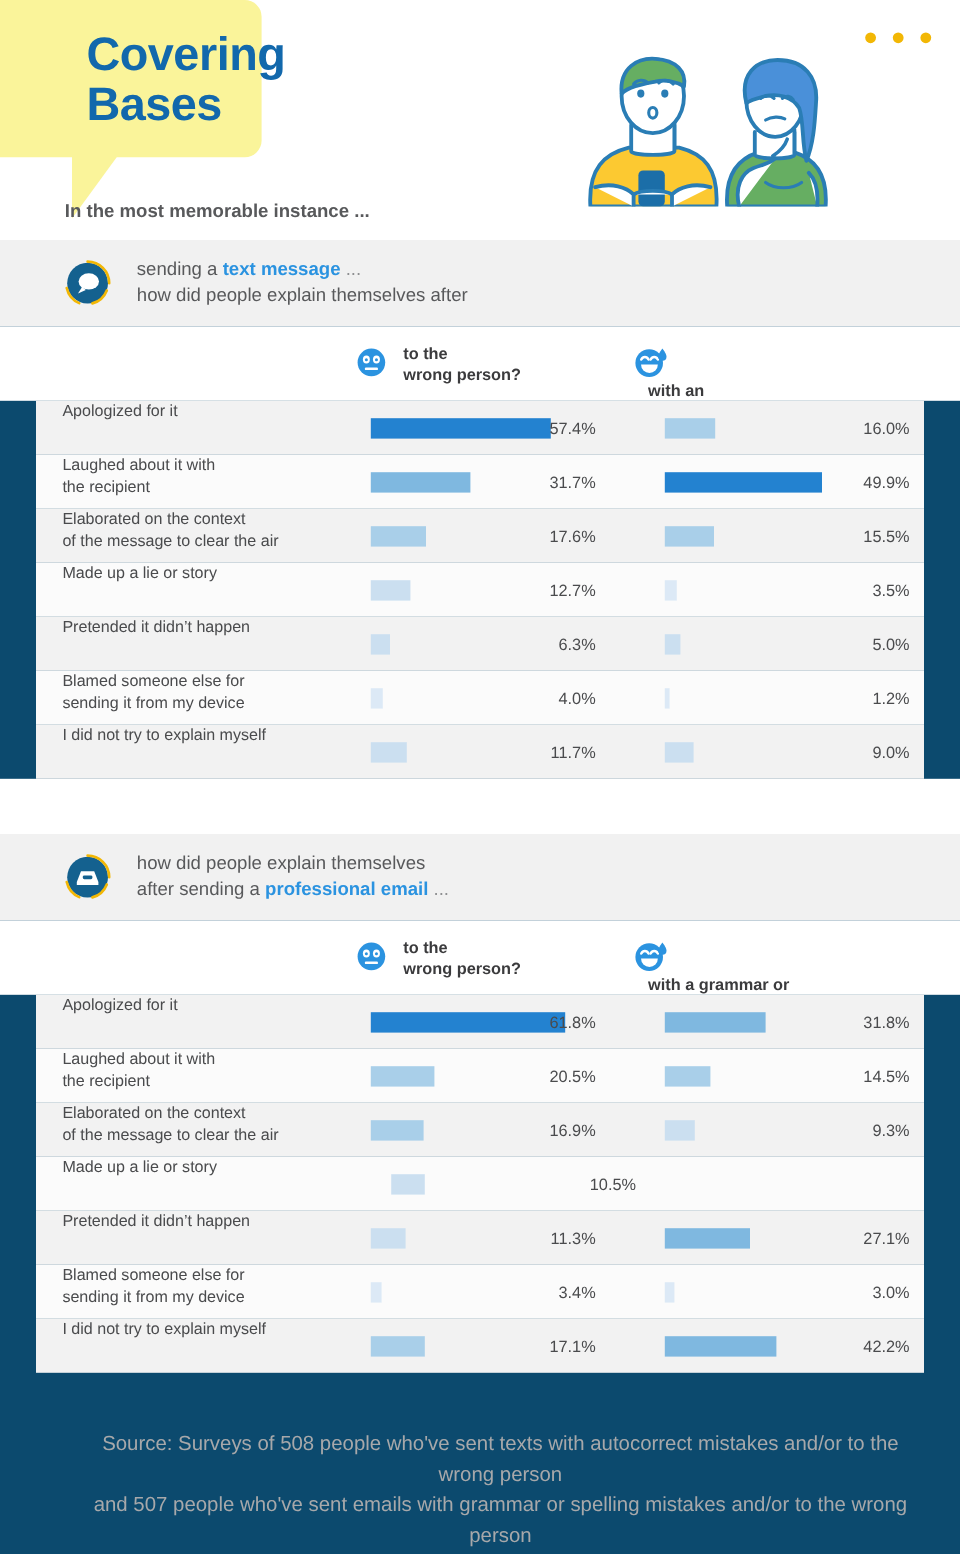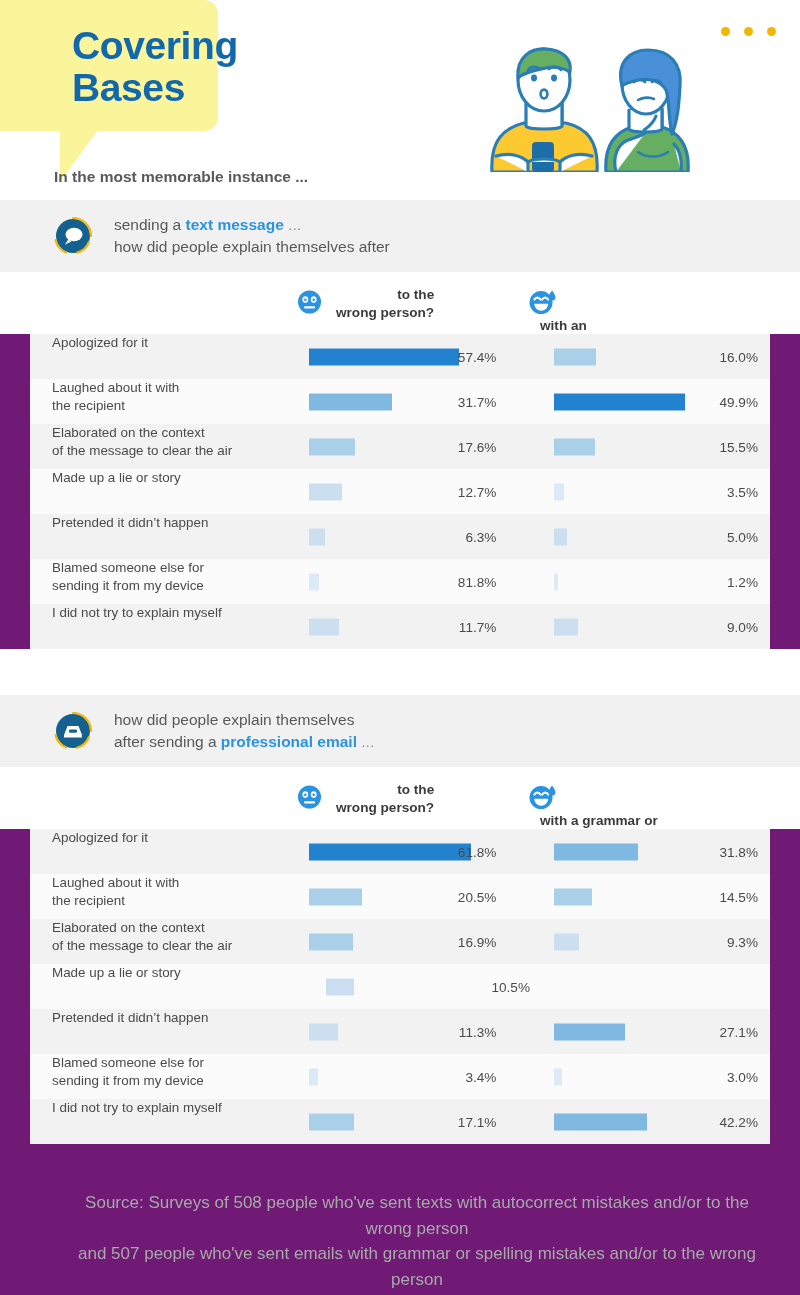--- a/index.html
+++ b/index.html
@@ -8,21 +8,21 @@
     width: 800px;
     height: 1295px;
     background: #ffffff;
     font-family: "Liberation Sans", sans-serif;
     overflow: hidden;
   }
   .page {
     position: relative;
     width: 800px;
     height: 1295px;
-    background: #701a75;
+    background: #0c4a6e;
   }
 
   
   .hero {
     position: relative;
     height: 200px;
     background: #ffffff;
   }
   .bubble {
     position: absolute;
@@ -97,21 +97,21 @@
     position: relative;
     height: 62px;
     background: #ffffff;
   }
   .colhead-item {
     position: absolute;
     top: 14px;
     display: flex;
     align-items: flex-start;
   }
-  .colhead-item.c1 { left: 296px; text-align: right; }
+  .colhead-item.c1 { left: 296px; }
   .colhead-item.c2 { left: 528px; flex-direction: column; }
   .ch-icon { width: 28px; height: 30px; flex: 0 0 28px; margin-top: 1px; }
   .ch-label {
     margin-left: 12px;
     font-size: 13.6px;
     font-weight: bold;
     color: #3b3b3d;
     line-height: 1.32;
     white-space: pre-line;
   }
@@ -323,21 +323,21 @@
             <div class="cell c2">
               <div class="bar" style="width:13.1px;background:#cbdff0;"></div>
               <span class="val">5.0%</span>
             </div>
           </div>
           <div class="row">
             <div class="row-label">Blamed someone else for
 sending it from my device</div>
             <div class="cell c1">
               <div class="bar" style="width:10.5px;background:#dce9f6;"></div>
-              <span class="val">81.8%</span>
+              <span class="val">4.0%</span>
             </div>
             <div class="cell c2">
               <div class="bar" style="width:4.0px;background:#dce9f6;"></div>
               <span class="val">1.2%</span>
             </div>
           </div>
           <div class="row alt">
             <div class="row-label">I did not try to explain myself</div>
             <div class="cell c1">
               <div class="bar" style="width:30.7px;background:#cbdff0;"></div>

